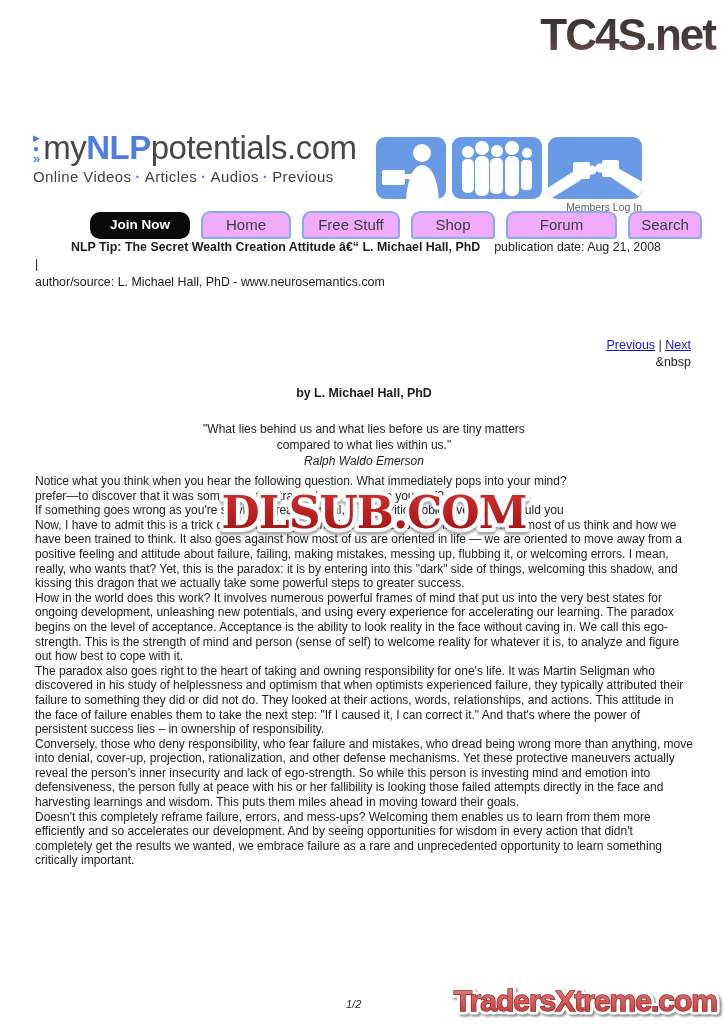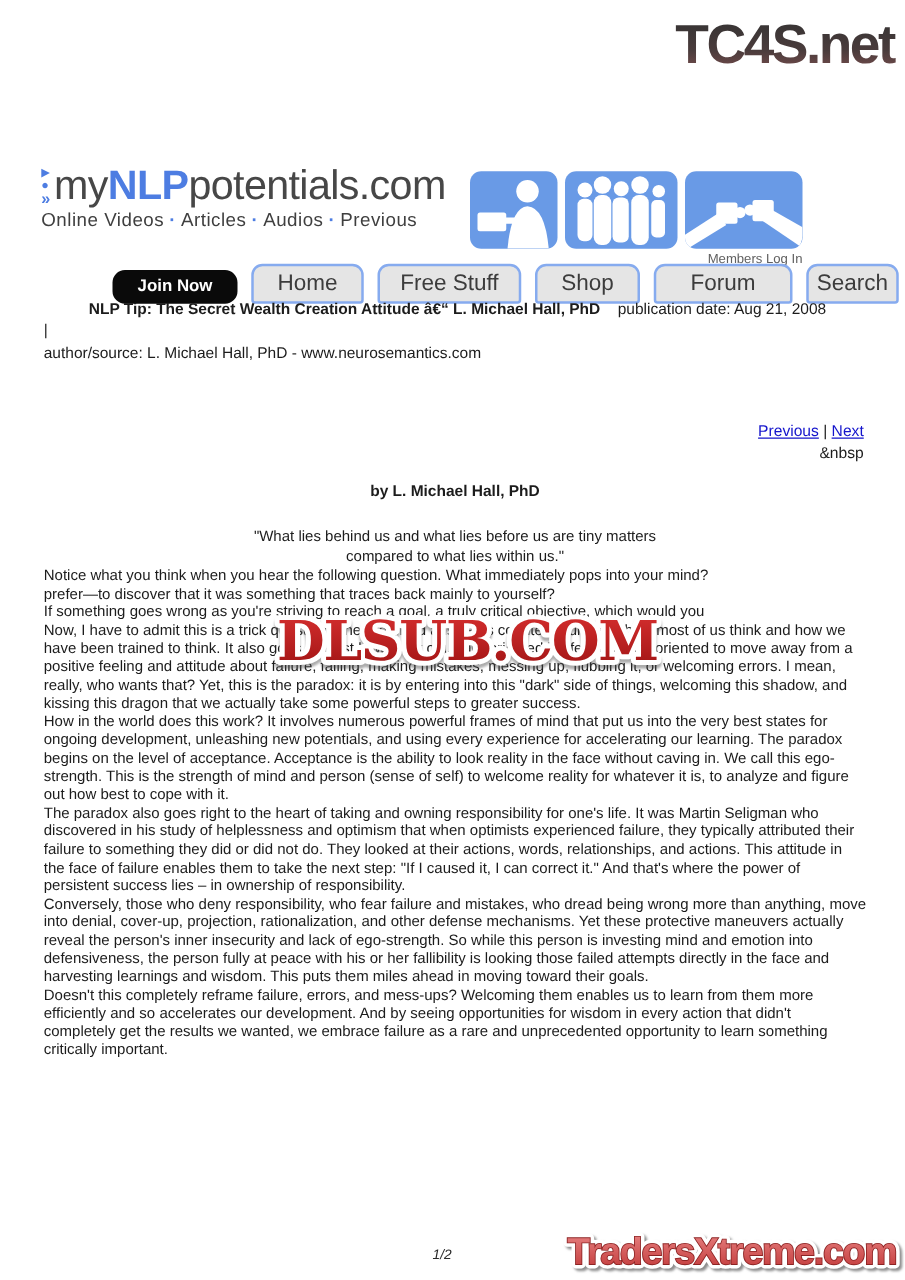--- a/index.html
+++ b/index.html
@@ -25,25 +25,25 @@
 
   
   .panels { position:absolute; left:376px; top:137px; display:flex; gap:6px; }
   .panel { background:#699ae6; border-radius:9px; overflow:hidden; }
   .panel svg { display:block; }
   .members { position:absolute; left:376px; top:201px; width:266px;
     text-align:right; font-size:10.5px; color:#606060; }
 
   
   .tabs { position:absolute; left:58px; top:211px; display:flex; gap:11px; align-items:flex-end; }
-  .tab { background:#e5e5e5; border:2px solid #86abef; border-radius:9px 9px 3px 3px;
-    font-size:18px; color:#3c3c3c; text-align:center; padding:3px 0 4px 0; cursor:pointer; }
+  .tab { background:#f0abfc; border:2px solid #86abef; border-radius:9px 9px 3px 3px;
+    font-size:15px; color:#3c3c3c; text-align:center; padding:3px 0 4px 0; cursor:pointer; }
   .tab-dark { background:#0a0a0a; color:#ffffff; font-weight:bold; border:2px solid #0a0a0a;
     border-radius:10px; font-size:13.5px; padding:3px 18px 5px 18px;margin-left:32px; }
-  .w-home{width:90px} .w-free{width:115px} .w-shop{width:84px} .w-forum{width:111px} .w-search{width:74px}
+  .w-home{width:90px} .w-free{width:98px} .w-shop{width:84px} .w-forum{width:111px} .w-search{width:74px}
 
   
   .head { position:absolute; left:35px; top:239px; width:662px;
     font-size:12.4px; line-height:17.4px; }
   .head .title { font-weight:bold;padding-left:36px; }
   .head .pub { margin-left:14px; }
 
   .prevnext { position:absolute; right:33px; top:337px; text-align:right;
     font-size:12.5px; line-height:16.5px; }
   .prevnext a { color:#1414cc; text-decoration:underline; cursor:pointer;text-align:center; }
@@ -150,20 +150,21 @@
   <div>
     <a>Previous</a><span> | </span><a>Next</a>
   </div>
   <div>&amp;nbsp</div>
 </div>
 
 <div class="article">
   <div class="byline">by L. Michael Hall, PhD</div>
   <div class="quote-line">"What lies behind us and what lies before us are tiny matters</div>
   <div class="quote-line">compared to what lies within us."</div>
+  <div class="quote-attr">Ralph Waldo Emerson</div>
   <div class="bodytext">
     <div>
       <div>Notice what you think when you hear the following question. What immediately pops into your mind?</div>
       <div class="hardline">prefer—to discover that it was something that traces back mainly to yourself?</div>
       <div class="hardline">If something goes wrong as you're striving to reach a goal, a truly critical objective, which would you</div>
     </div>
     <div>Now, I have to admit this is a trick question. The preferred answer is counter-intuitive to how most of us think and how we have been trained to think. It also goes against how most of us are oriented in life — we are oriented to move away from a positive feeling and attitude about failure, failing, making mistakes, messing up, flubbing it, or welcoming errors. I mean, really, who wants that? Yet, this is the paradox: it is by entering into this "dark" side of things, welcoming this shadow, and kissing this dragon that we actually take some powerful steps to greater success.</div>
     <div>How in the world does this work? It involves numerous powerful frames of mind that put us into the very best states for ongoing development, unleashing new potentials, and using every experience for accelerating our learning. The paradox begins on the level of acceptance. Acceptance is the ability to look reality in the face without caving in. We call this ego-strength. This is the strength of mind and person (sense of self) to welcome reality for whatever it is, to analyze and figure out how best to cope with it.</div>
     <div>The paradox also goes right to the heart of taking and owning responsibility for one's life. It was Martin Seligman who discovered in his study of helplessness and optimism that when optimists experienced failure, they typically attributed their failure to something they did or did not do. They looked at their actions, words, relationships, and actions. This attitude in the face of failure enables them to take the next step: "If I caused it, I can correct it." And that's where the power of persistent success lies – in ownership of responsibility.</div>
     <div>Conversely, those who deny responsibility, who fear failure and mistakes, who dread being wrong more than anything, move into denial, cover-up, projection, rationalization, and other defense mechanisms. Yet these protective maneuvers actually reveal the person's inner insecurity and lack of ego-strength. So while this person is investing mind and emotion into defensiveness, the person fully at peace with his or her fallibility is looking those failed attempts directly in the face and harvesting learnings and wisdom. This puts them miles ahead in moving toward their goals.</div>

